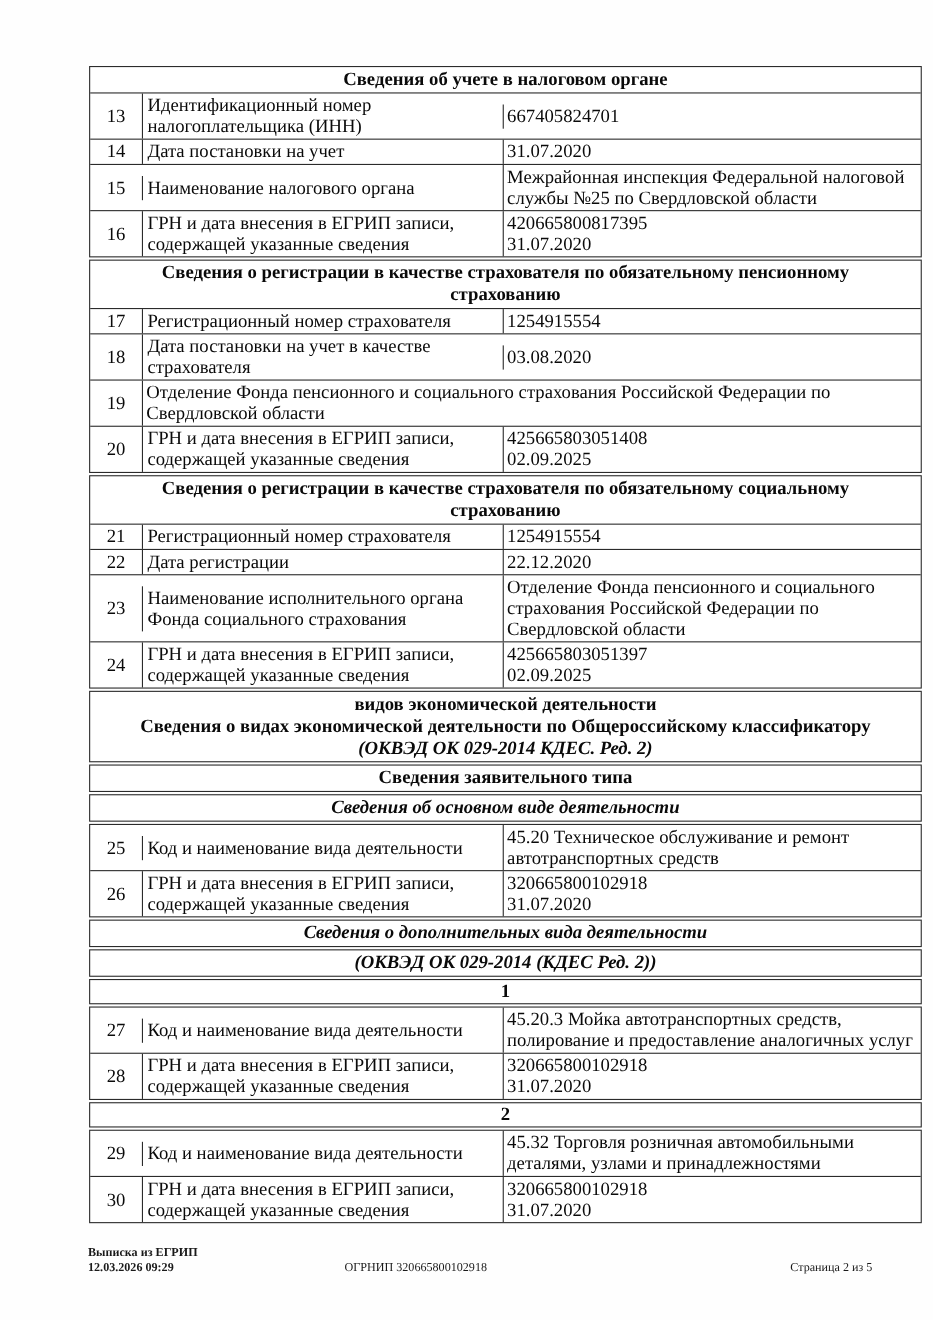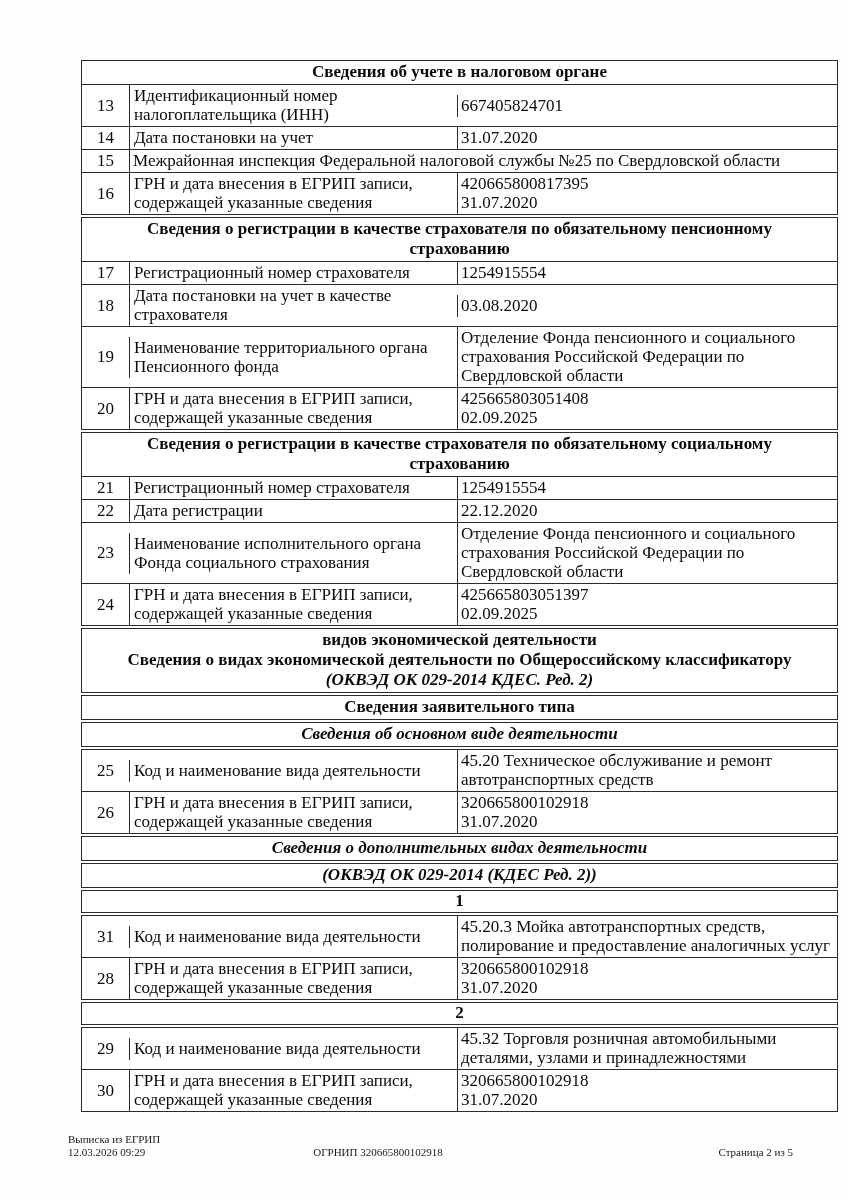--- a/index.html
+++ b/index.html
@@ -93,22 +93,23 @@
     position: absolute;
     left: 0;
     top: 1133px;
     width: 848px;
     font-size: 11px;
     line-height: 13px;
     color: #1a1a1a;
   }
   .footer-left {
     position: absolute;
-    left: 68px;
+    left: 80px;
     top: 0;
+    font-weight: bold;
   }
   .footer-center {
     position: absolute;
     left: 0;
     width: 756px;
     top: 13px;
     text-align: center;
   }
   .footer-right {
     position: absolute;
@@ -133,20 +134,21 @@
       </div>
       <div class="row">
         <div class="cell num">14</div>
         <div class="cell label">Дата постановки на учет</div>
         <div class="cell value">
           <div>31.07.2020</div>
         </div>
       </div>
       <div class="row">
         <div class="cell num">15</div>
+        <div class="cell label">Наименование налогового органа</div>
         <div class="cell value">
           <div>Межрайонная инспекция Федеральной налоговой службы №25 по Свердловской области</div>
         </div>
       </div>
       <div class="row">
         <div class="cell num">16</div>
         <div class="cell label">ГРН и дата внесения в ЕГРИП записи, содержащей указанные сведения</div>
         <div class="cell value">
           <div>420665800817395</div>
           <div>31.07.2020</div>
@@ -168,21 +170,20 @@
       </div>
       <div class="row">
         <div class="cell num">18</div>
         <div class="cell label">Дата постановки на учет в качестве страхователя</div>
         <div class="cell value">
           <div>03.08.2020</div>
         </div>
       </div>
       <div class="row">
         <div class="cell num">19</div>
-        <div class="cell label">Наименование территориального органа Пенсионного фонда</div>
         <div class="cell value">
           <div>Отделение Фонда пенсионного и социального страхования Российской Федерации по Свердловской области</div>
         </div>
       </div>
       <div class="row">
         <div class="cell num">20</div>
         <div class="cell label">ГРН и дата внесения в ЕГРИП записи, содержащей указанные сведения</div>
         <div class="cell value">
           <div>425665803051408</div>
           <div>02.09.2025</div>
@@ -254,34 +255,34 @@
         <div class="cell num">26</div>
         <div class="cell label">ГРН и дата внесения в ЕГРИП записи, содержащей указанные сведения</div>
         <div class="cell value">
           <div>320665800102918</div>
           <div>31.07.2020</div>
         </div>
       </div>
     </div>
 
     <div class="block">
-      <div class="sect-head bold-ital">Сведения о дополнительных видах деятельности</div>
+      <div class="sect-head bold-ital">Сведения о дополнительных вида деятельности</div>
     </div>
 
     <div class="block">
       <div class="sect-head bold-ital">(ОКВЭД ОК 029-2014 (КДЕС Ред. 2))</div>
     </div>
 
     <div class="block">
       <div class="sect-head group-num">1</div>
     </div>
 
     <div class="block">
       <div class="row">
-        <div class="cell num">31</div>
+        <div class="cell num">27</div>
         <div class="cell label">Код и наименование вида деятельности</div>
         <div class="cell value">
           <div>45.20.3 Мойка автотранспортных средств, полирование и предоставление аналогичных услуг</div>
         </div>
       </div>
       <div class="row">
         <div class="cell num">28</div>
         <div class="cell label">ГРН и дата внесения в ЕГРИП записи, содержащей указанные сведения</div>
         <div class="cell value">
           <div>320665800102918</div>

